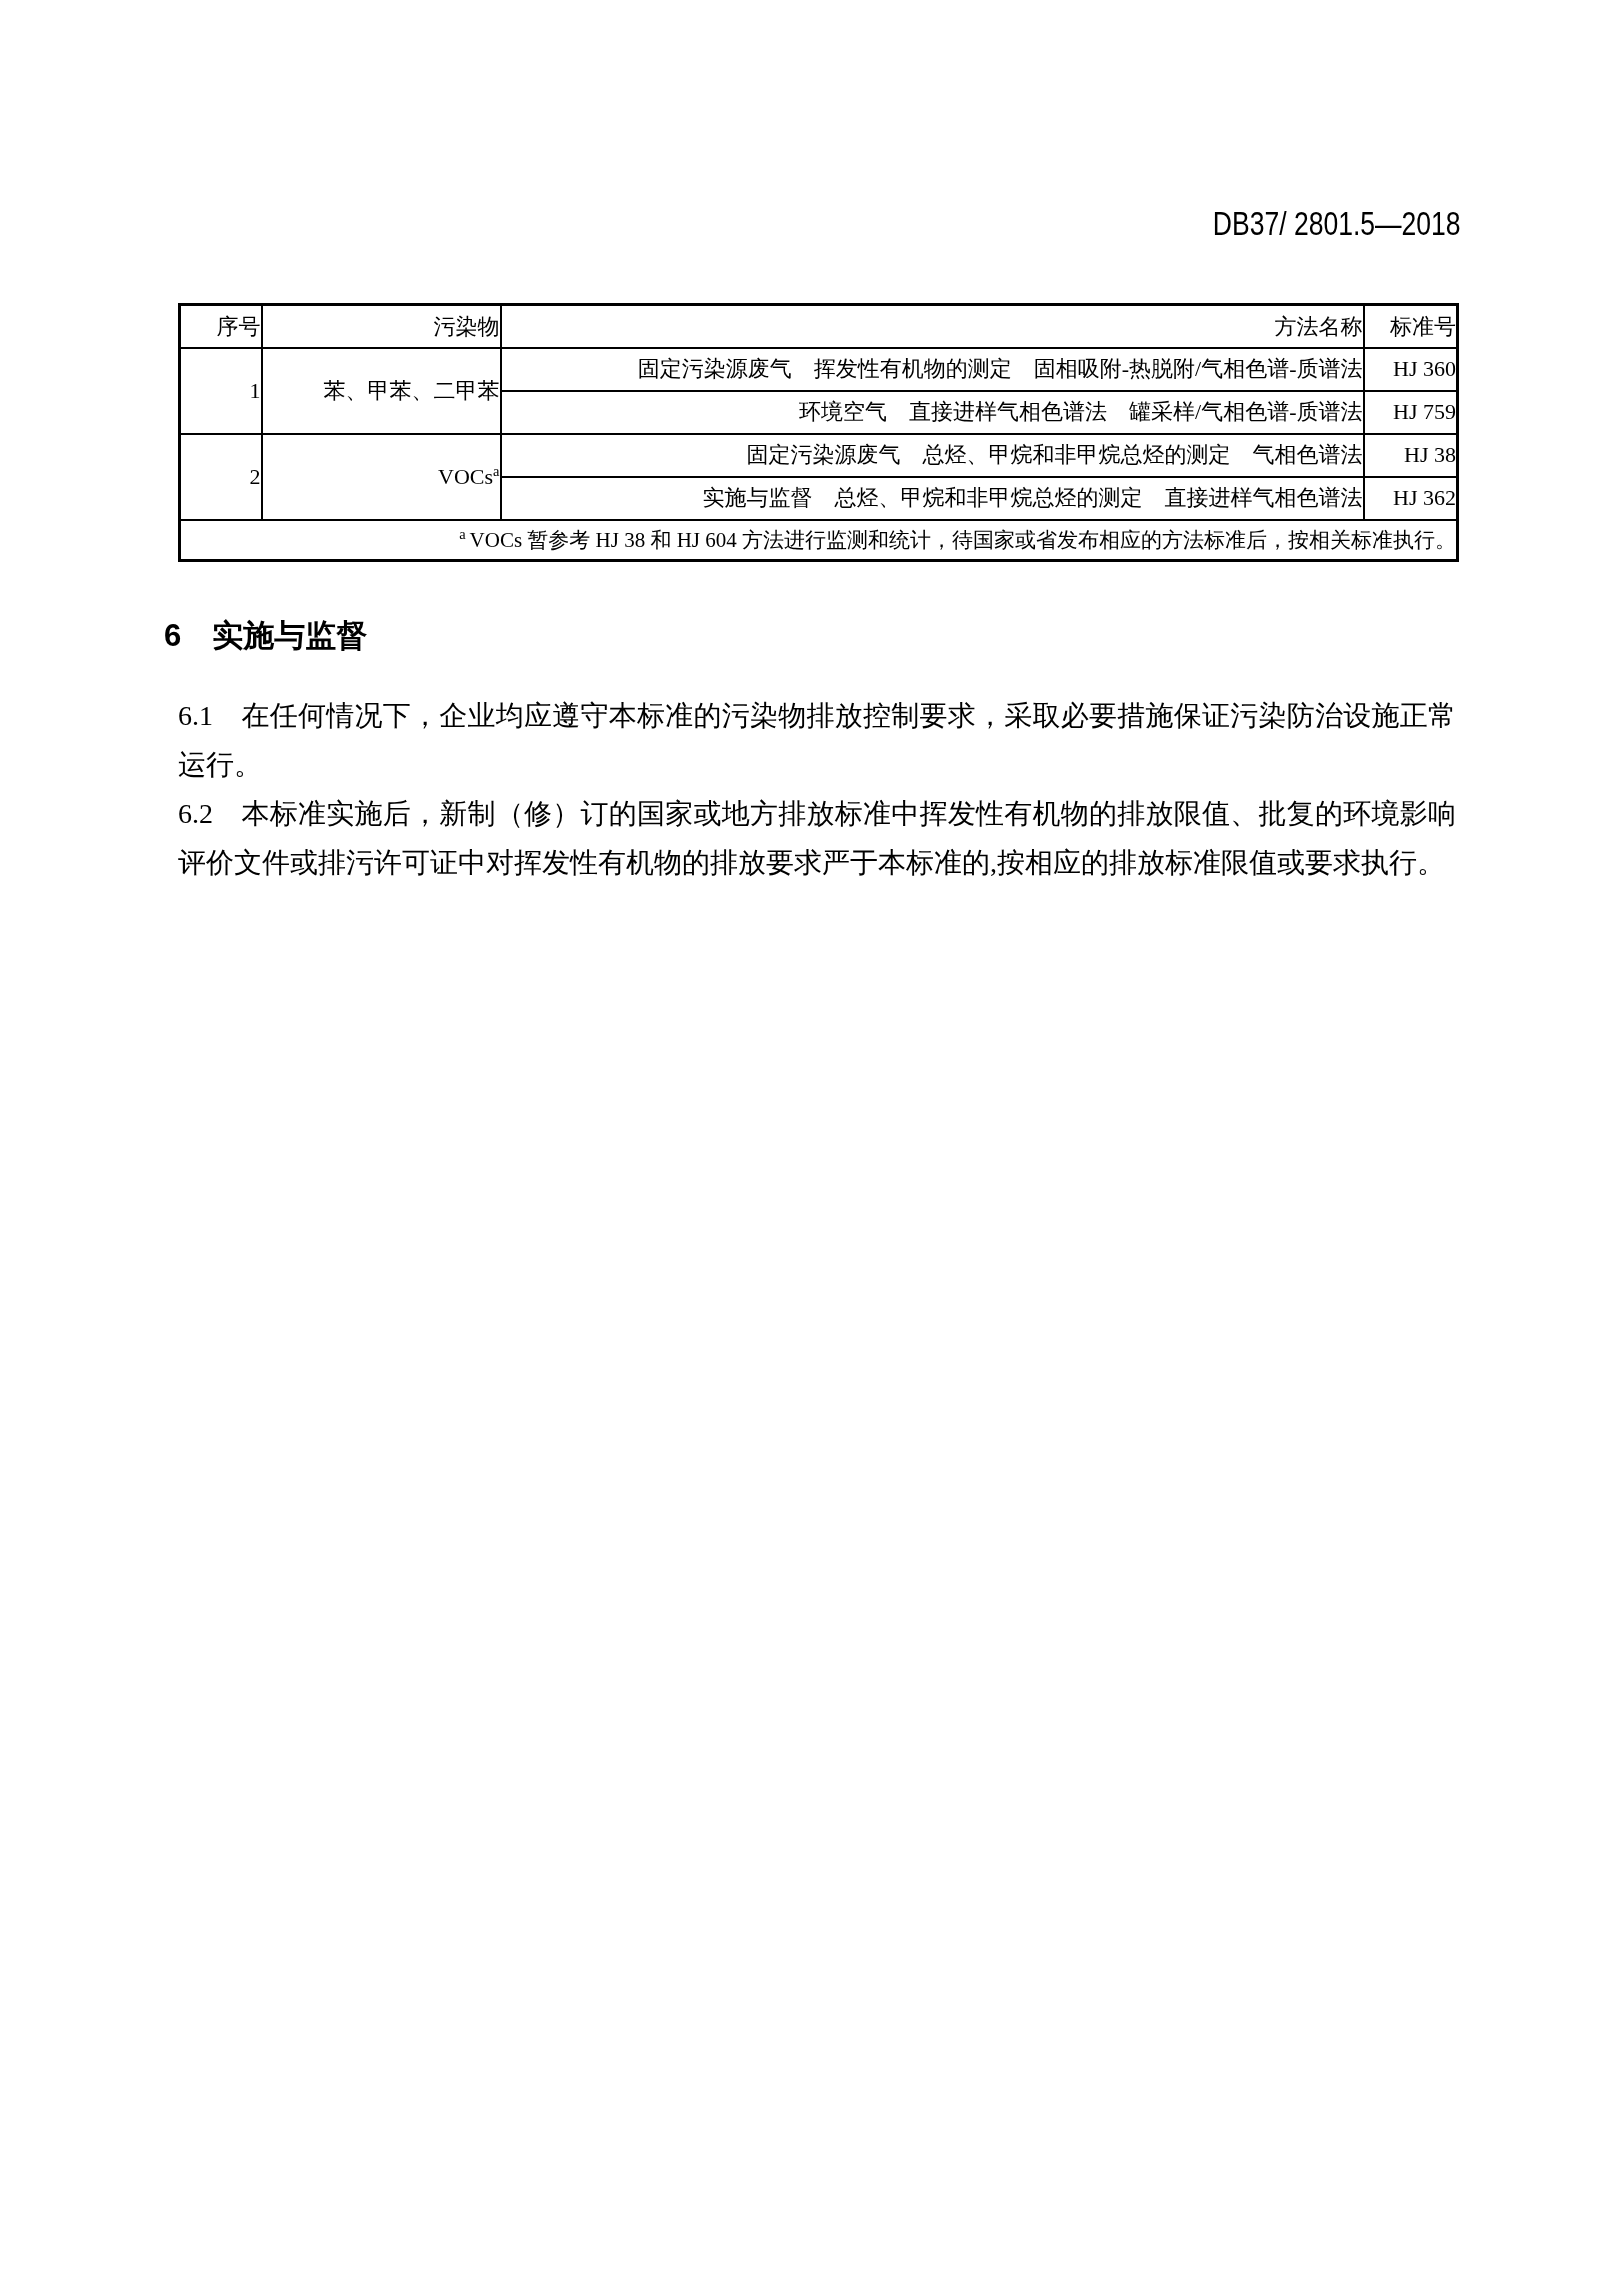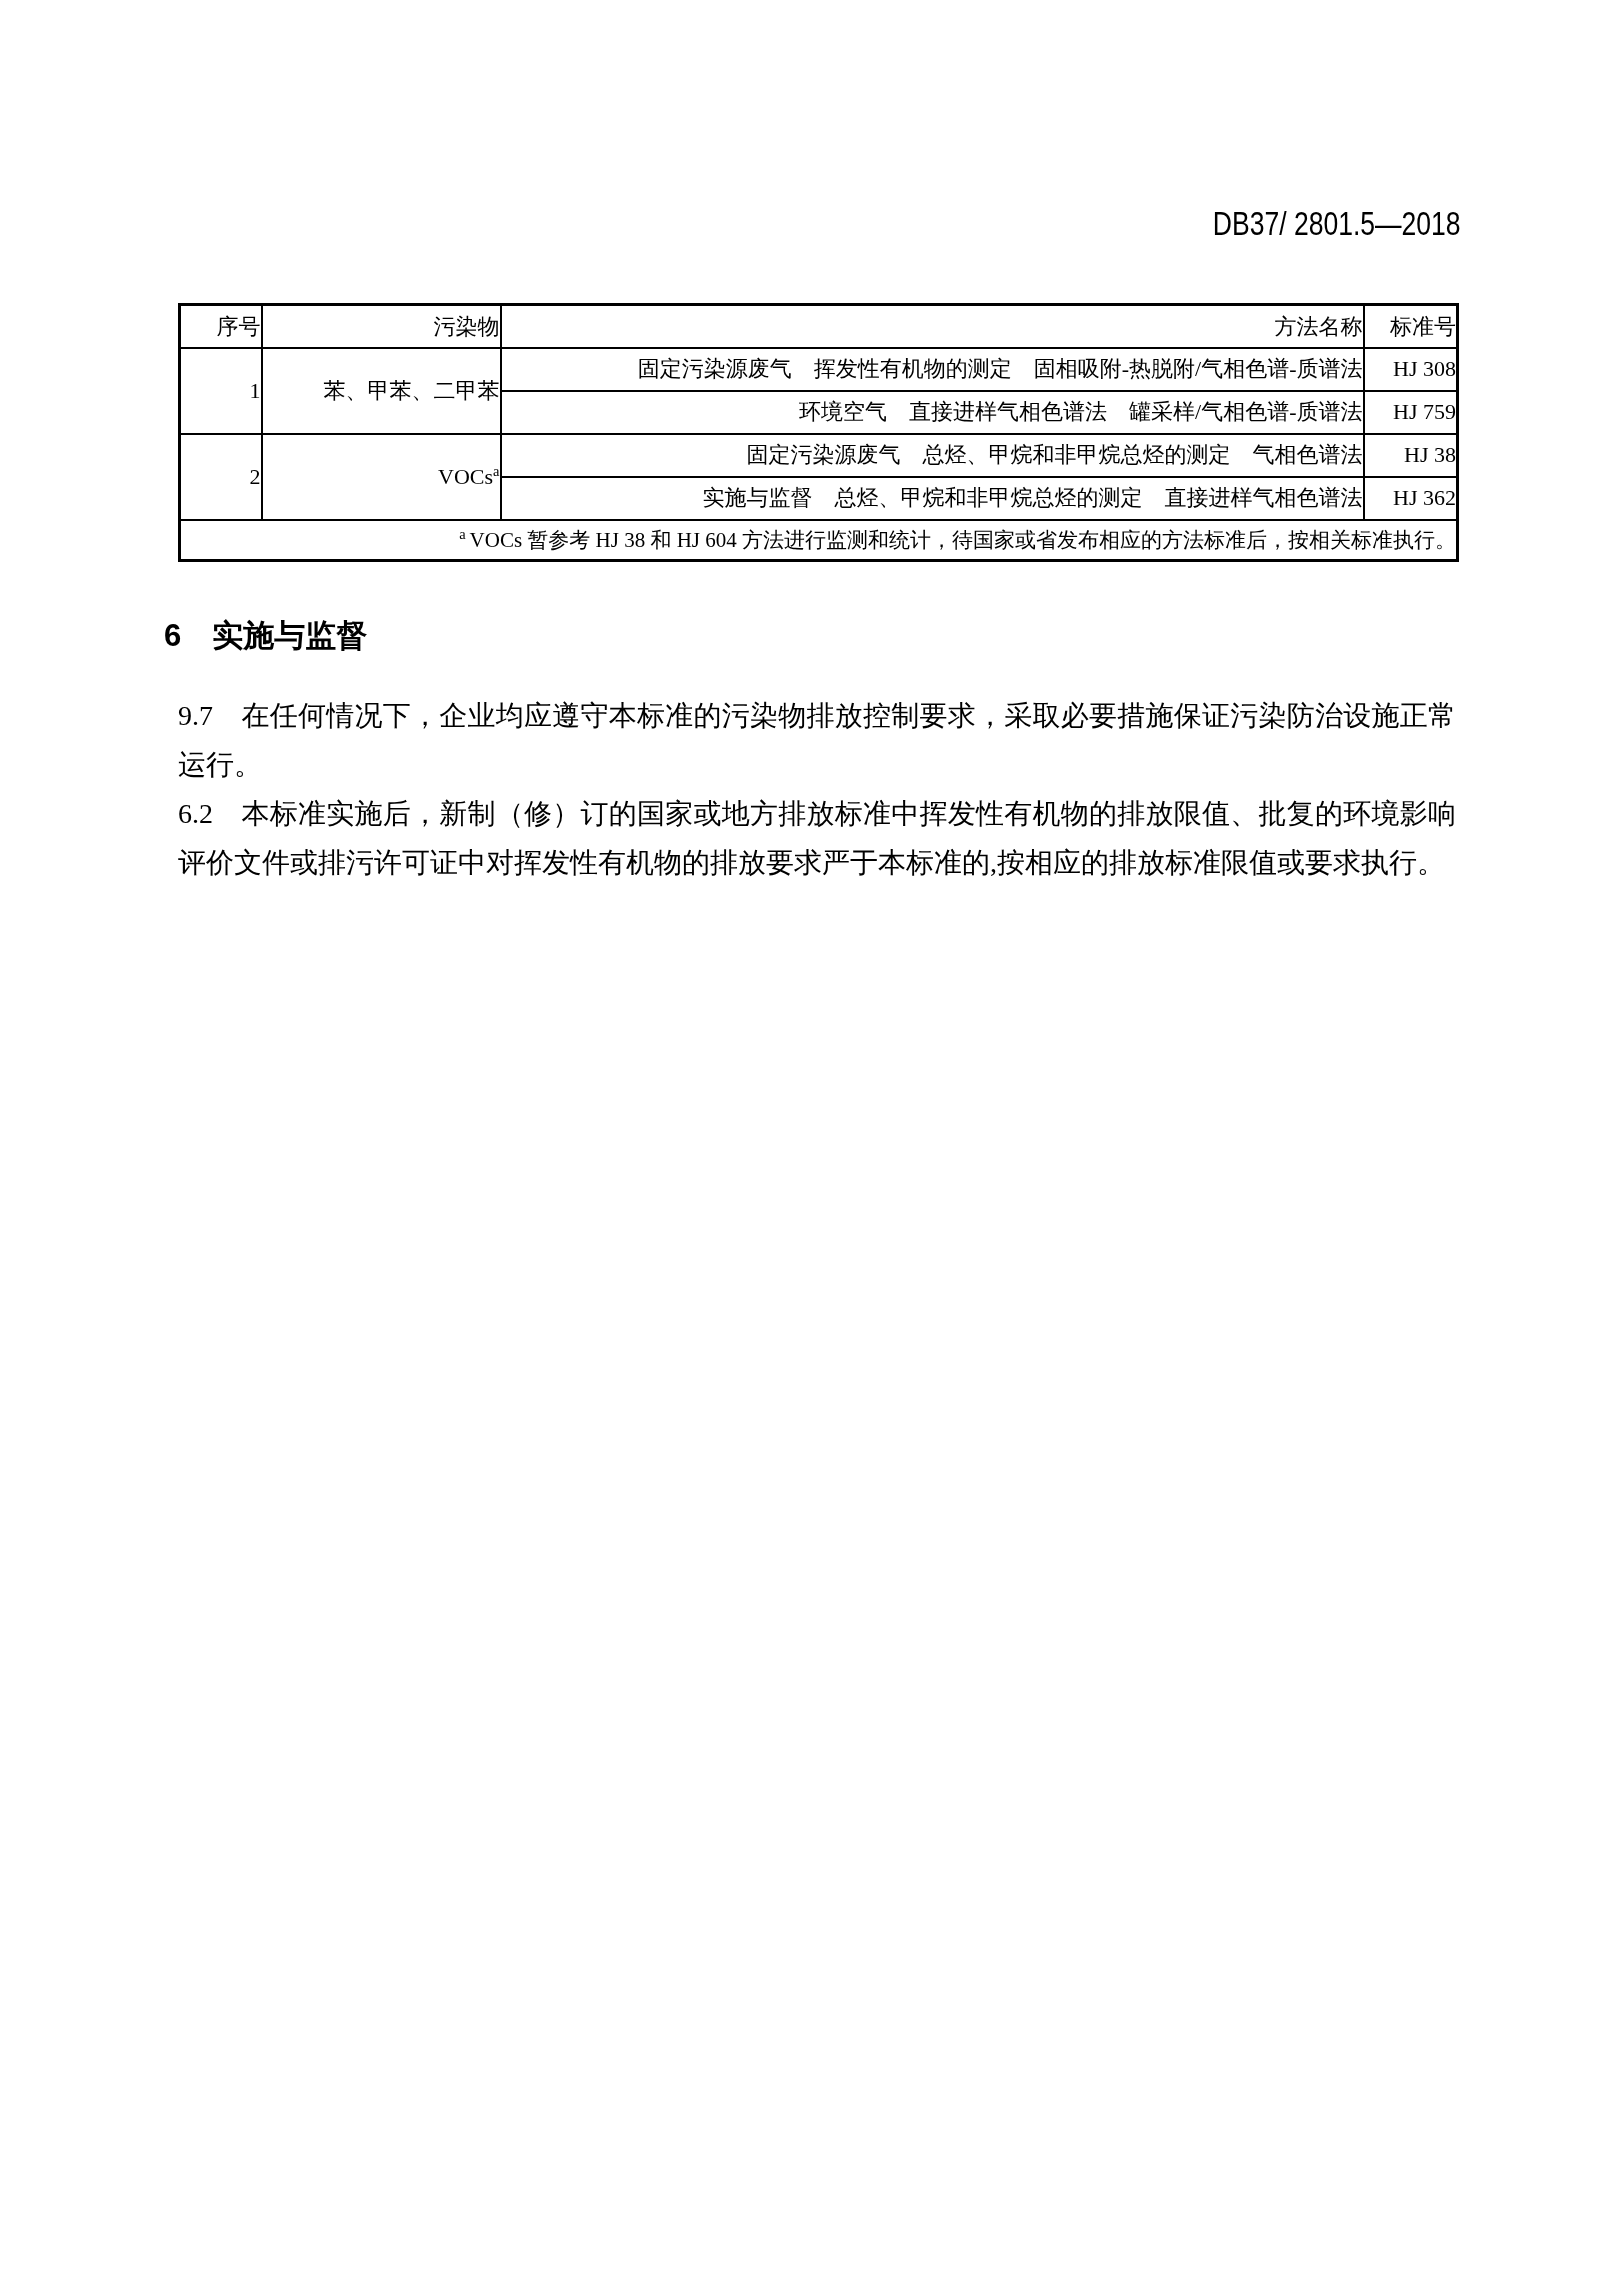--- a/index.html
+++ b/index.html
@@ -119,21 +119,21 @@
       <tr class="hrow">
         <td>序号</td>
         <td>污染物</td>
         <td>方法名称</td>
         <td>标准号</td>
       </tr>
       <tr class="drow">
         <td rowspan="2">1</td>
         <td rowspan="2">苯、甲苯、二甲苯</td>
         <td class="method-name">固定污染源废气　挥发性有机物的测定　固相吸附-热脱附/气相色谱-质谱法</td>
-        <td>HJ 308</td>
+        <td>HJ 360</td>
       </tr>
       <tr class="drow">
         <td class="method-name">环境空气　直接进样气相色谱法　罐采样/气相色谱-质谱法</td>
         <td>HJ 759</td>
       </tr>
       <tr class="drow">
         <td rowspan="2">2</td>
         <td rowspan="2"><span>VOCs</span><sup class="marker">a</sup></td>
         <td class="method-name">固定污染源废气　总烃、甲烷和非甲烷总烃的测定　气相色谱法</td>
         <td>HJ 38</td>
@@ -144,20 +144,20 @@
       </tr>
       <tr class="footnote-row">
         <td colspan="4"><sup class="marker">a</sup><span>VOCs 暂参考 HJ 38 和 HJ 604 方法进行监测和统计，待国家或省发布相应的方法标准后，按相关标准执行。</span></td>
       </tr>
     </tbody>
   </table>
 
   <div class="section-heading">6　实施与监督</div>
 
   <div class="body-text">
-    <p>9.7　在任何情况下，企业均应遵守本标准的污染物排放控制要求，采取必要措施保证污染防治设施正常运行。</p>
+    <p>6.1　在任何情况下，企业均应遵守本标准的污染物排放控制要求，采取必要措施保证污染防治设施正常运行。</p>
     <p>6.2　本标准实施后，新制（修）订的国家或地方排放标准中挥发性有机物的排放限值、批复的环境影响评价文件或排污许可证中对挥发性有机物的排放要求严于本标准的,按相应的排放标准限值或要求执行。</p>
   </div>
 
   <div class="page-number">5</div>
 
 </div>
 
 
 </body></html>

